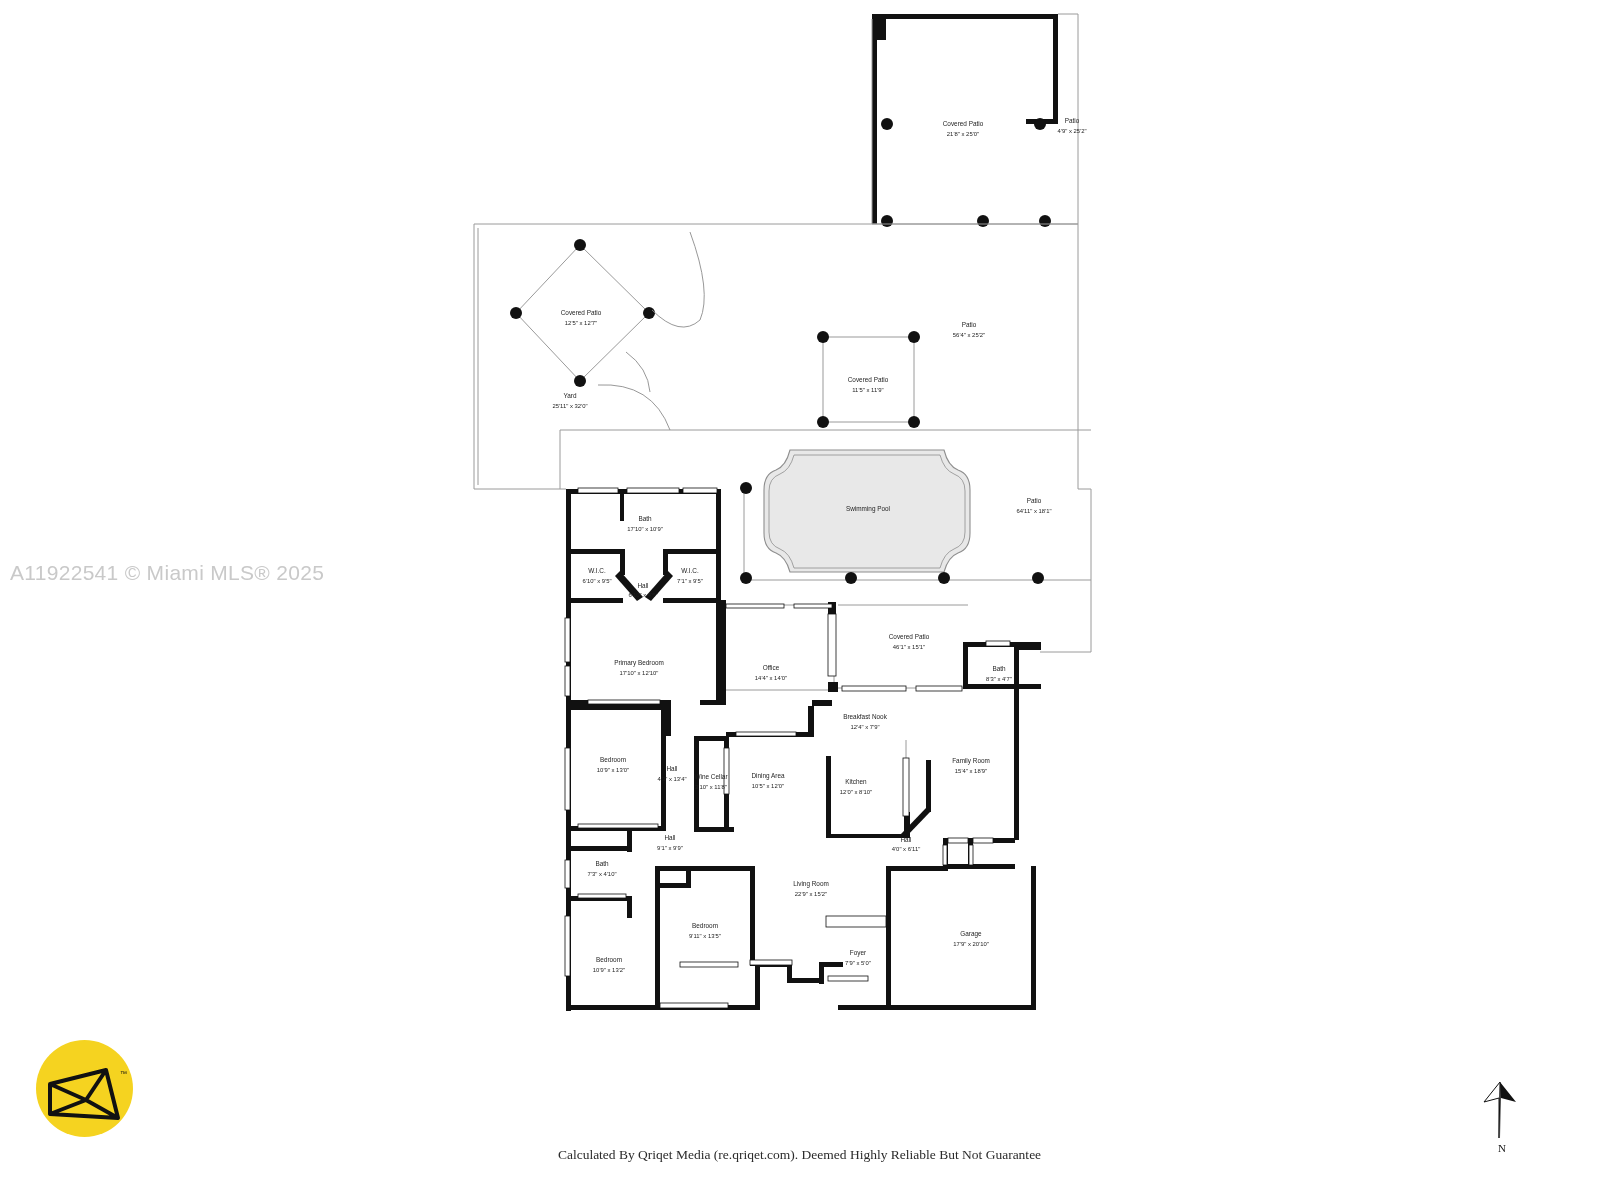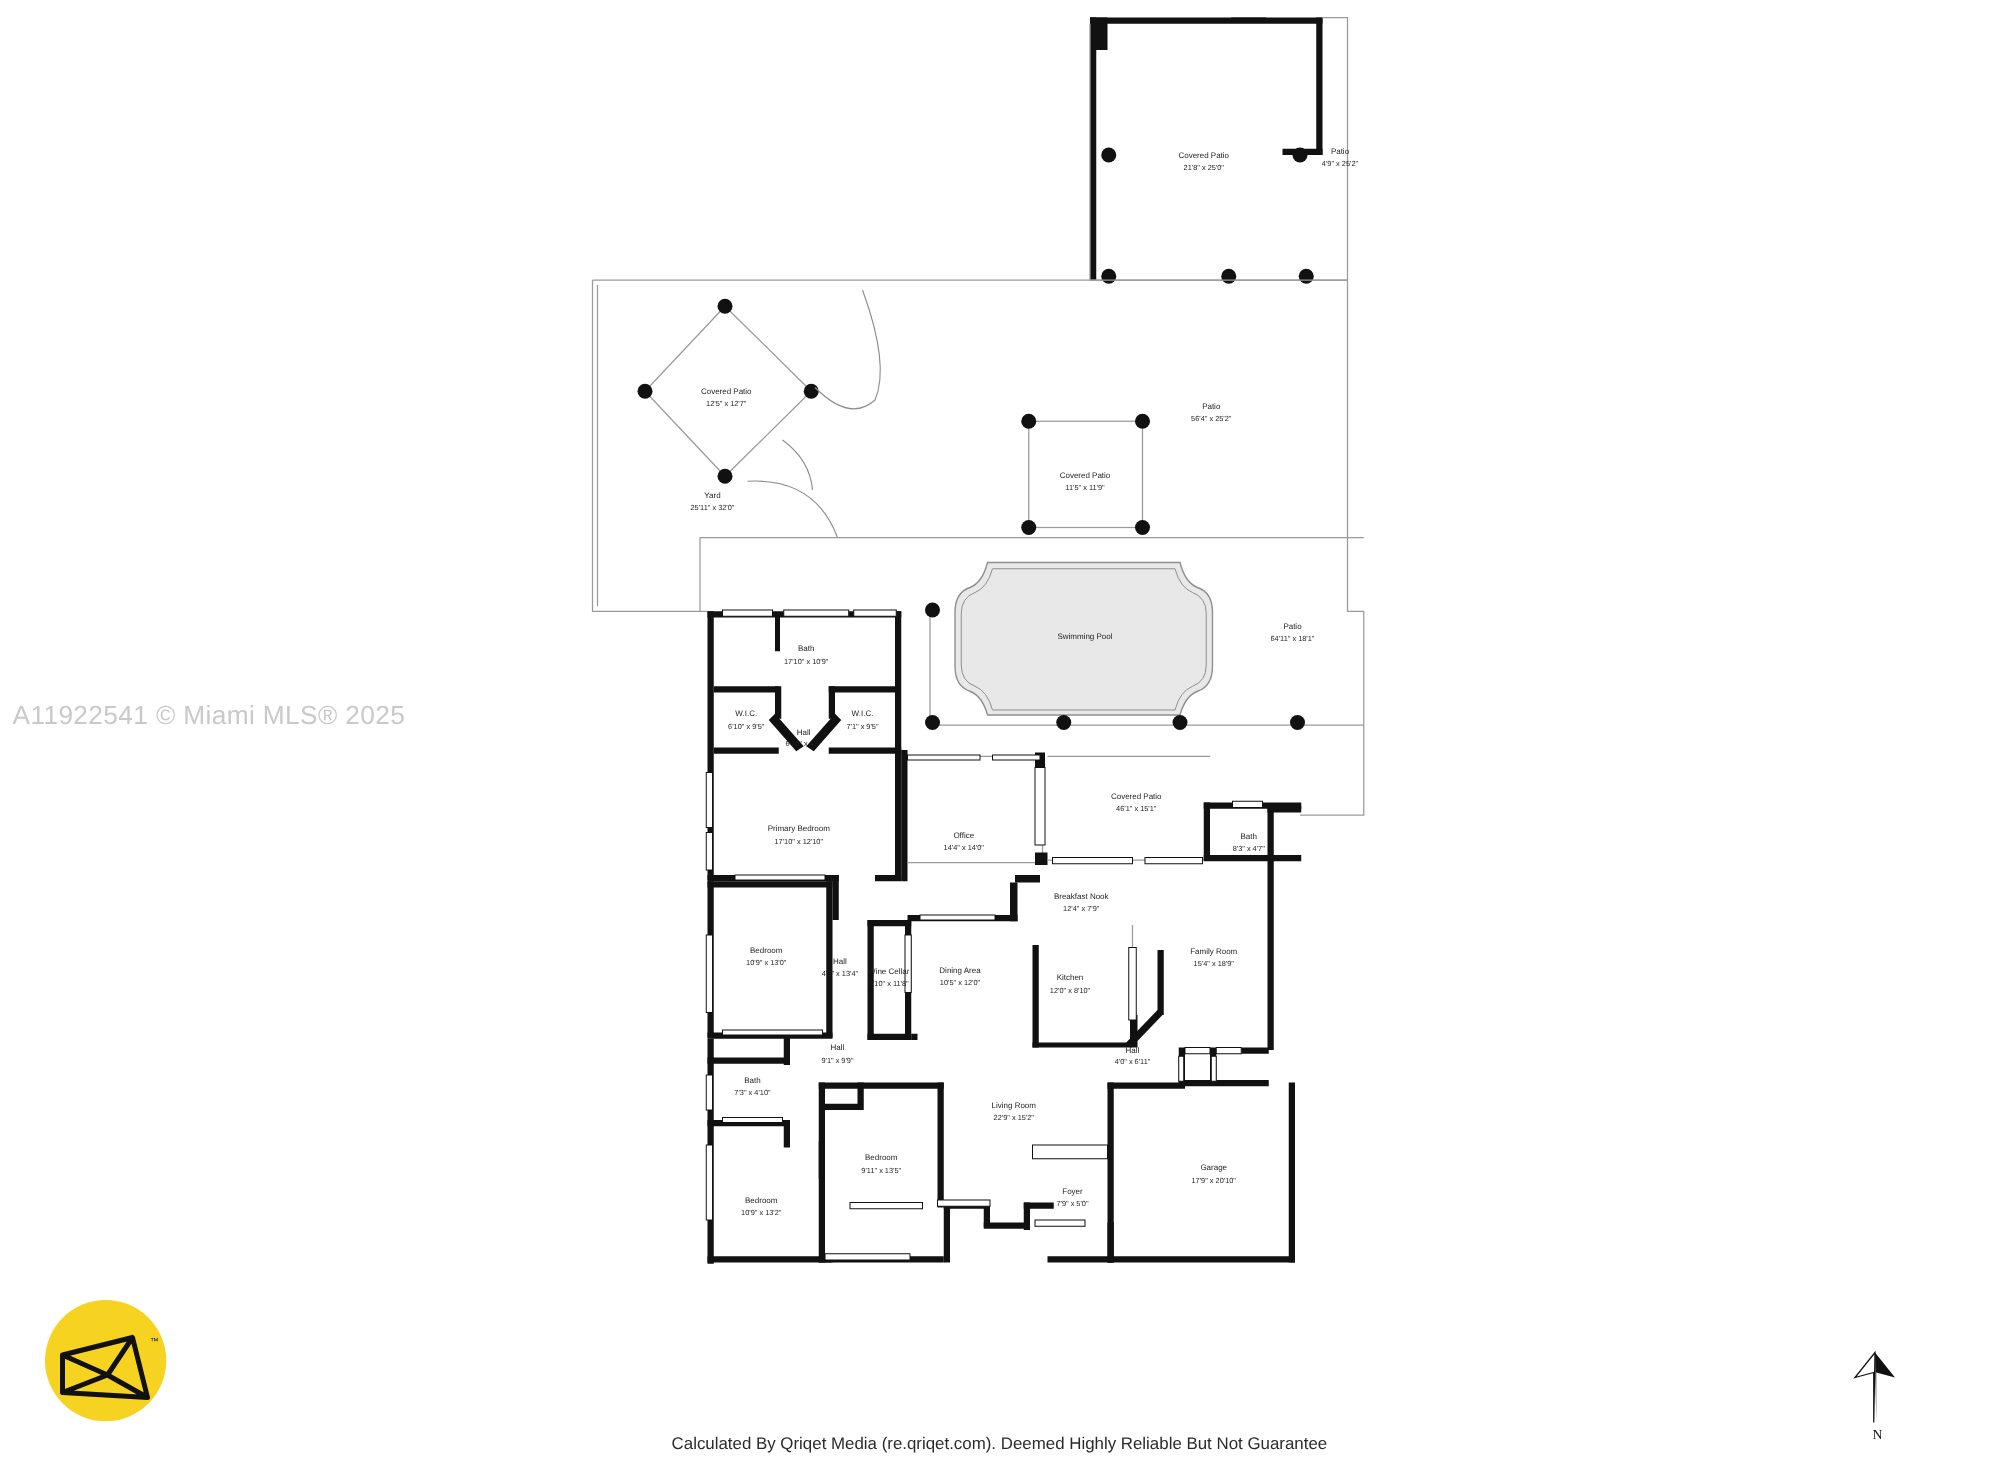--- a/index.html
+++ b/index.html
@@ -32,21 +32,21 @@
   }
   
   .footer-credit {
     position: absolute;
     left: 0;
     right: 0;
     top: 1147px;
     text-align: center;
     font-size: 13.5px;
     color: #2b2b2b;
-    font-family: Liberation Sans, sans-serif;
+    font-family: Liberation Serif, serif;
   }
   
   .brand-logo {
     position: absolute;
     left: 36px;
     top: 1040px;
     width: 97px;
     height: 97px;
     border-radius: 50%;
     background: #f5d320;

